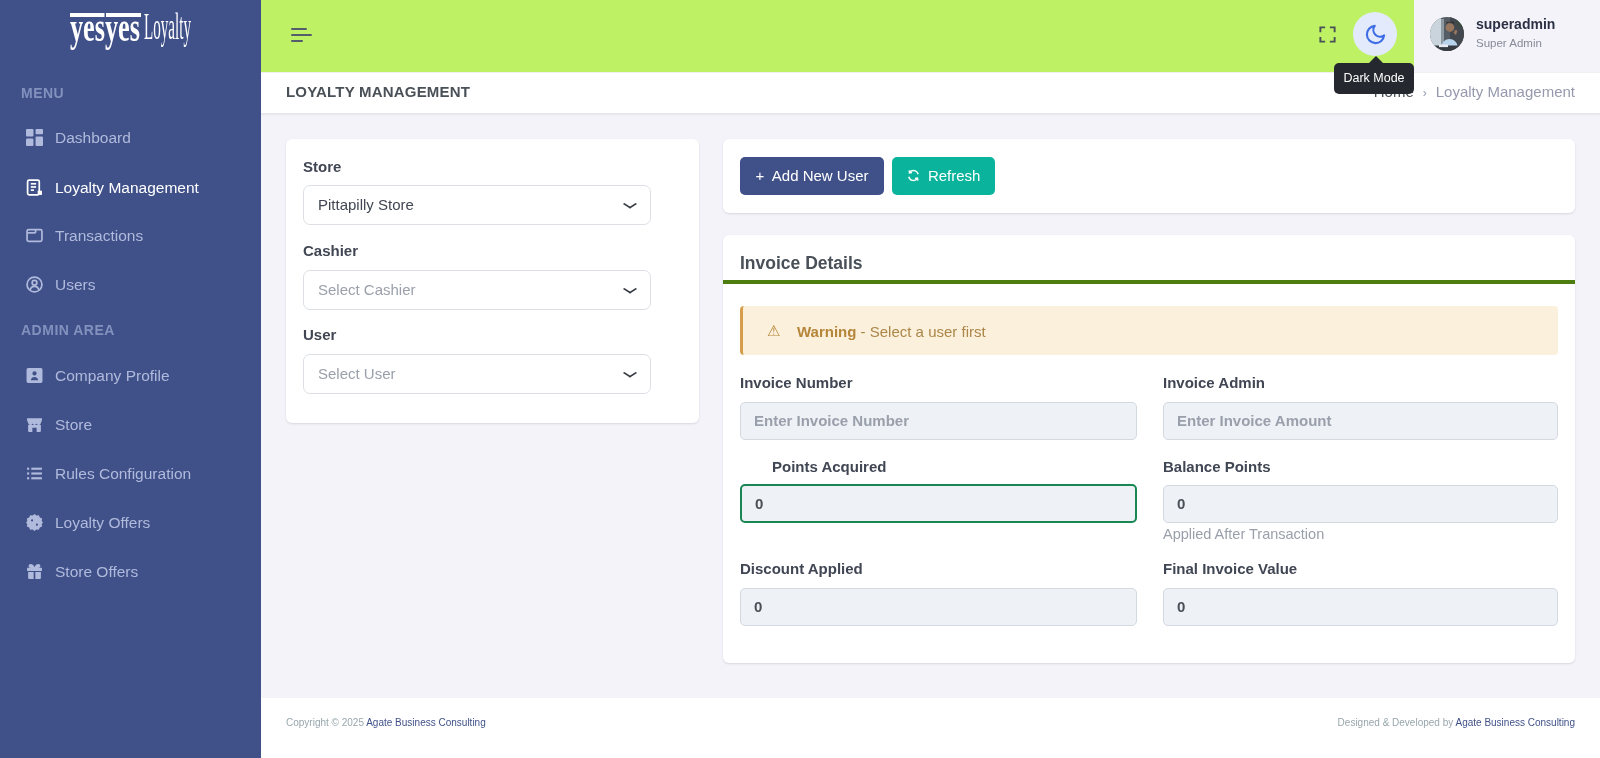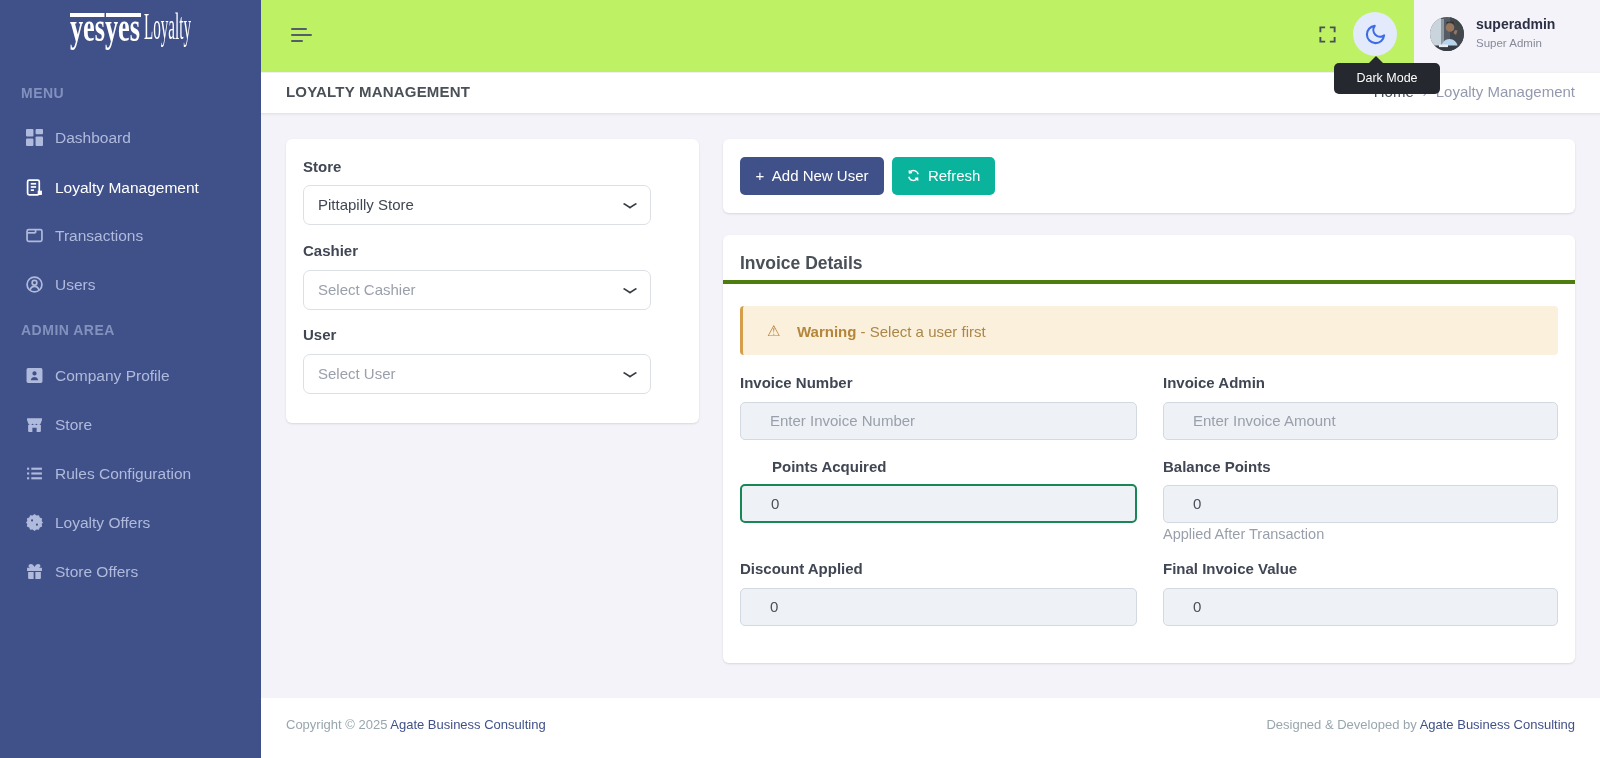--- a/index.html
+++ b/index.html
@@ -27,21 +27,21 @@
 #urole { position:absolute; left:62px; top:37px; font-size:11.5px; color:#878a99; }
 
 
 #titlebar { position:absolute; left:261px; top:72px; width:1339px; height:42px; background:#fff; border-top:1px solid #f0f0f2; border-bottom:1px solid #e3e5ea; box-shadow:0 1px 2px rgba(56,65,74,.06); }
 #ptitle { position:absolute; left:25px; top:10px; font-size:15px; font-weight:bold; color:#495057; letter-spacing:.2px; }
 #breadcrumb { position:absolute; right:25px; top:10px; font-size:15px; color:#9599ad; }
 #breadcrumb .bc-home { color:#495057; }
 #breadcrumb .sep { color:#9599ad; padding:0 9px; font-size:12px; }
 
 
-#tooltip { position:absolute; left:1334px; top:63px; width:106px; height:31px; background:#25282e; border-radius:5px; z-index:30; color:#fff; font-size:12.5px; text-align:center; line-height:31px; }
+#tooltip { position:absolute; left:1334px; top:63px; width:80px; height:31px; background:#25282e; border-radius:5px; z-index:30; color:#fff; font-size:12.5px; text-align:center; line-height:31px; }
 #tooltip:before { content:""; position:absolute; left:35px; top:-7px; border-left:7px solid transparent; border-right:7px solid transparent; border-bottom:7px solid #25282e; }
 
 
 .card { position:absolute; background:#fff; border-radius:6px; box-shadow:0 1px 2px rgba(56,65,74,.15); }
 #card-left { left:286px; top:139px; width:413px; height:284px; }
 #card-btns { left:723px; top:139px; width:852px; height:74px; }
 #card-invoice { left:723px; top:235px; width:852px; height:428px; }
 
 .flabel { position:absolute; font-size:15px; font-weight:bold; color:#404653; }
 .fselect { position:absolute; left:17px; width:348px; height:40px; background:#fff; border:1px solid #dce0e5; border-radius:7px; font-size:15px; line-height:38px; padding-left:14px; color:#404653; }
@@ -52,29 +52,29 @@
 #btn-add { left:17px; width:144px; background:#405189; }
 #btn-refresh { left:169px; width:103px; background:#0ab39c; }
 
 #inv-header { position:absolute; left:0; top:0; width:852px; height:49px; border-bottom:4px solid #4d7c0f; }
 #inv-title { position:absolute; left:17px; top:18px; font-size:17.5px; font-weight:bold; color:#495057; }
 #warnbox { position:absolute; left:17px; top:71px; width:818px; height:49px; background:#fbf0dc; border-left:3.5px solid #d69e4a; border-radius:4px; }
 #warnbox .wicon { position:absolute; left:24px; top:16px; color:#b5853a; font-size:15px; }
 #warnbox .wtext { position:absolute; left:54px; top:17px; font-size:15px; color:#ab8648; }
 #warnbox .wtext b { color:#b5853a; }
 
-.finput { position:absolute; height:38px; background:#eef1f6; border:1px solid #d3d9e0; border-radius:5px; font-size:15px; line-height:36px; padding-left:29px; color:#495057; }
+.finput { position:absolute; height:38px; background:#eef1f6; border:1px solid #d3d9e0; border-radius:5px; font-size:15px; line-height:36px; padding-left:13px; color:#495057;font-weight:bold; }
 .finput.ph { color:#9aa0ab; }
 .col1 { left:17px; width:397px; }
 .col2 { left:440px; width:395px; }
 #in-points { border:2px solid #198754; height:39px; line-height:35px; background:#eef1f6; }
 .hint { position:absolute; left:440px; font-size:14.5px; color:#9aa0ab; }
 
 
-#footer { position:absolute; left:261px; top:698px; width:1339px; height:60px; background:#fff; font-size:13px; color:#98a6ad; }
+#footer { position:absolute; left:261px; top:698px; width:1339px; height:60px; background:#fff; font-size:10px; color:#98a6ad; }
 #footer .flink { color:#405189; }
 #f-left { position:absolute; left:25px; top:19px; }
 #f-right { position:absolute; right:25px; top:19px; }
 </style>
 </head>
 <body>
 
 <div id="sidebar">
   <div id="logo"><svg width="261" height="70" viewBox="0 0 261 70">
     <rect x="70" y="13" width="34.5" height="4" fill="#fff"></rect>

